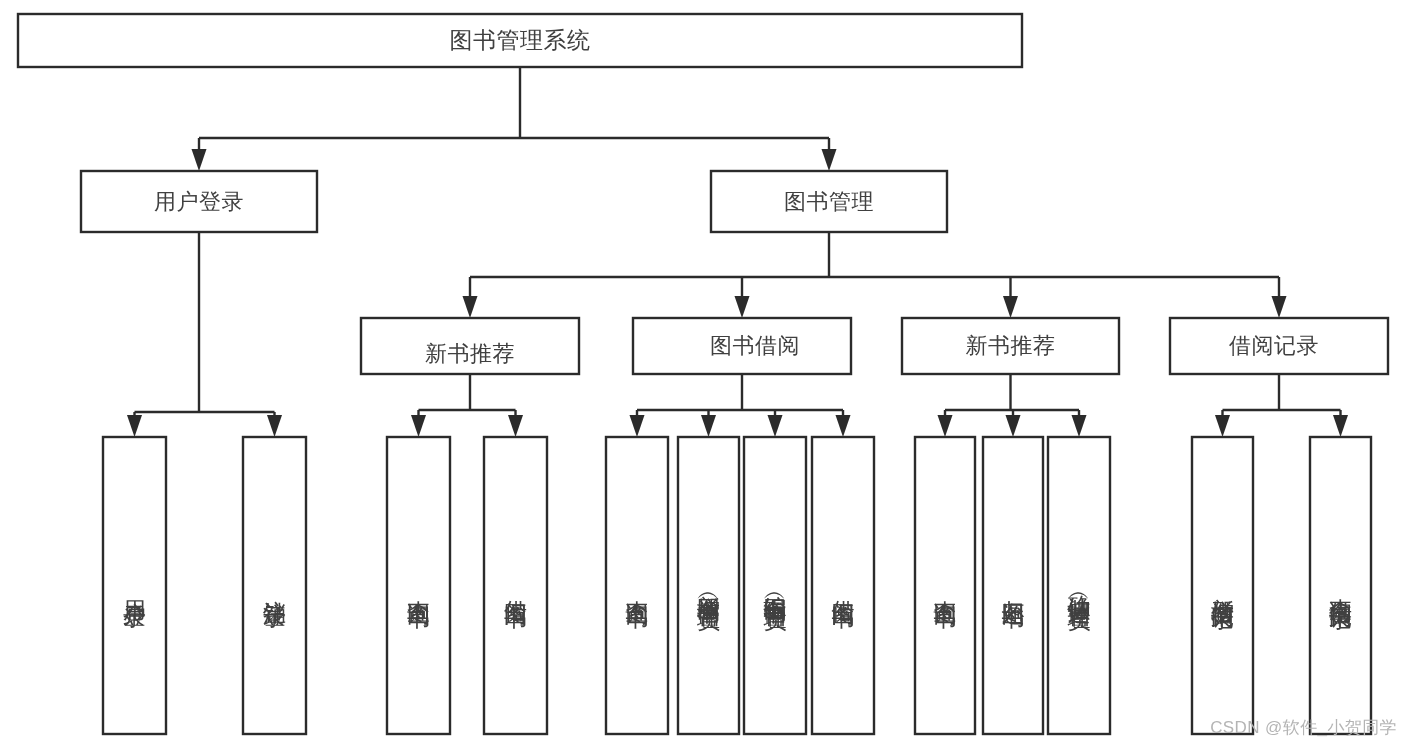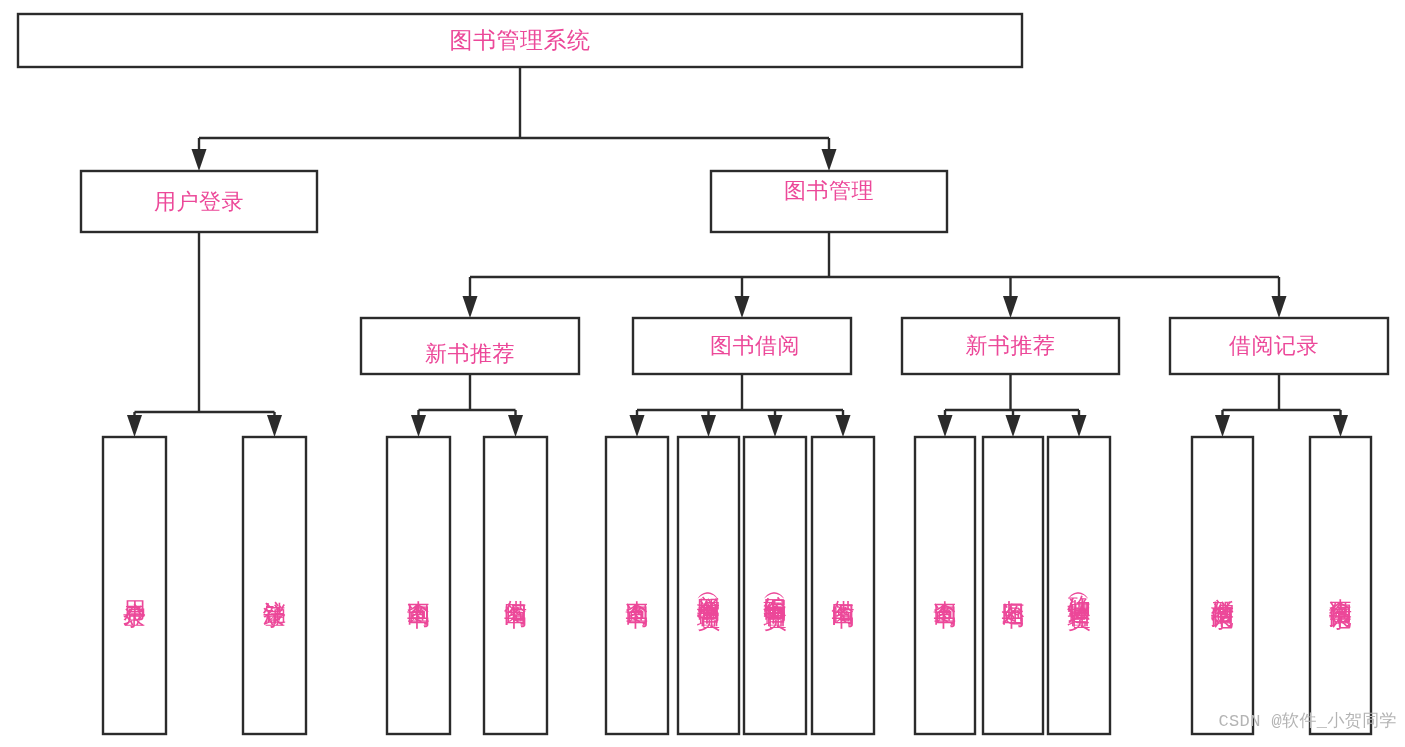--- a/index.html
+++ b/index.html
@@ -39,21 +39,21 @@
   }
   .arrow-head {
     fill: #2b2b2b;
     stroke: none;
   }
   .node-label {
     position: absolute;
     display: flex;
     align-items: center;
     justify-content: center;
-    color: #ec4899;
+    color: #404040;
     font-family: "DejaVu Sans", "Liberation Sans", sans-serif;
     text-align: right;
     line-height: 1.08;
     pointer-events: none;
     box-sizing: border-box;
   }
   .node-label.horiz {
     writing-mode: horizontal-tb;
     font-size: 22px;
     letter-spacing: 0.5px;
@@ -64,24 +64,24 @@
     font-size: 23px;
     letter-spacing: 2px;
     white-space: nowrap;
   }
   .node-label.root {
     font-size: 23px;
   }
   #watermark {
     position: absolute;
     right: 8px;
-    bottom: 15px;
+    bottom: 8px;
     font-size: 17px;
     color: #b4b4b4;
-    font-family: Liberation Mono, monospace;
+    font-family: Liberation Sans, sans-serif;
     letter-spacing: 0.4px;
     white-space: nowrap;
     pointer-events: none;
   }
 </style>
 </head>
 <body>
 
 <div id="diagram-root">
 
@@ -160,21 +160,21 @@
         <rect x="983" y="437" width="60" height="297" class="node-box"></rect>
         <rect x="1048" y="437" width="62" height="297" class="node-box"></rect>
         <rect x="1192" y="437" width="61" height="297" class="node-box"></rect>
         <rect x="1310" y="437" width="61" height="297" class="node-box"></rect>
       </g>
   </svg>
 
   <div id="label-layer">
       <div class="node-label horiz root" style="left: 18px; top: 14px; width: 1004px; height: 53px;">图书管理系统</div>
       <div class="node-label horiz" style="left: 81px; top: 171px; width: 236px; height: 61px;">用户登录</div>
-      <div class="node-label horiz" style="left: 711px; top: 160px; width: 236px; height: 61px;">图书管理</div>
+      <div class="node-label horiz" style="left: 711px; top: 171px; width: 236px; height: 61px;">图书管理</div>
       <div class="node-label horiz" style="left: 361px; top: 318px; width: 218px; height: 72px;">新书推荐</div>
       <div class="node-label horiz" style="left: 633px; top: 318px; width: 244px; height: 56px;">图书借阅</div>
       <div class="node-label horiz" style="left: 902px; top: 318px; width: 217px; height: 56px;">新书推荐</div>
       <div class="node-label horiz" style="left: 1170px; top: 318px; width: 208px; height: 56px;">借阅记录</div>
       <div class="node-label vert" style="left: 103px; top: 437px; width: 63px; height: 297px;">用户登录</div>
       <div class="node-label vert" style="left: 243px; top: 437px; width: 63px; height: 297px;">注销登录</div>
       <div class="node-label vert" style="left: 387px; top: 437px; width: 63px; height: 297px;">查询图书</div>
       <div class="node-label vert" style="left: 484px; top: 437px; width: 63px; height: 297px;">借阅图书</div>
       <div class="node-label vert" style="left: 606px; top: 437px; width: 62px; height: 297px;">查询图书</div>
       <div class="node-label vert" style="left: 678px; top: 437px; width: 61px; height: 297px;">新增图书（管理员）</div>

